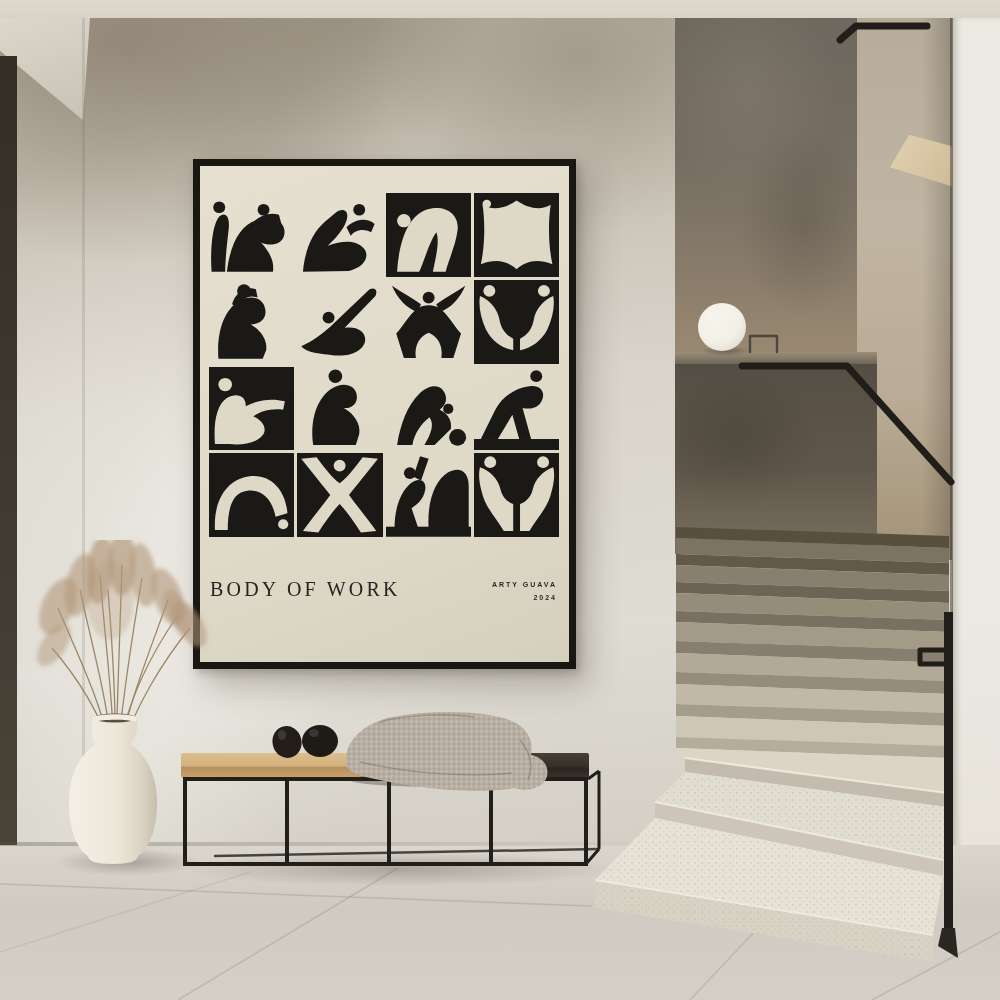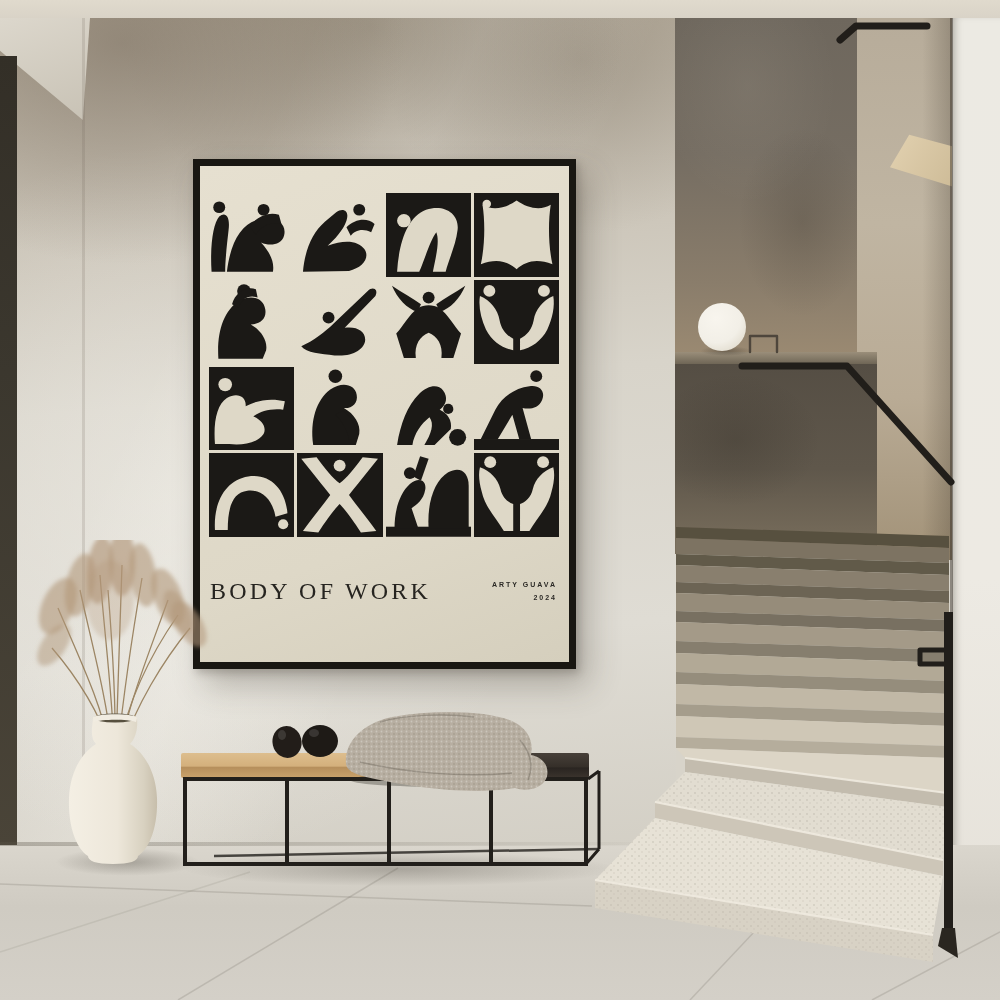--- a/index.html
+++ b/index.html
@@ -63,21 +63,21 @@
     box-shadow:12px 16px 30px rgba(64,57,46,.30), 3px 4px 8px rgba(64,57,46,.25);}
   .poster-art{position:absolute;left:9px;top:27px;width:350px;height:344px;
     display:grid;grid-template-rows:repeat(4,1fr);grid-template-columns:repeat(4,1fr);gap:3px;}
   .tile{width:100%;height:100%;display:block;}
   .tile path,.tile circle,.tile ellipse,.tile rect{fill:var(--ink,#1b1916);}
   .tile.dark{background:var(--ink,#1b1916);}
   .tile.dark path,.tile.dark circle,.tile.dark ellipse{fill:var(--posterCream,#ded8c7);}
   .poster-caption{position:absolute;left:10px;right:12px;top:412px;
     display:flex;justify-content:space-between;align-items:flex-start;}
   .poster-title{margin:0;font-family:"Liberation Serif",serif;font-weight:400;
-    font-size:24px;letter-spacing:3.2px;color:#262420;white-space:nowrap;}
+    font-size:20px;letter-spacing:3.2px;color:#262420;white-space:nowrap;}
   .poster-credit{text-align:right;color:#2b2925;font-size:7px;font-weight:bold;
     letter-spacing:2px;line-height:1.9;white-space:nowrap;}
 
   
   .lamp{left:698px;top:303px;width:48px;height:48px;border-radius:50%;
     background:radial-gradient(circle at 38% 32%,#f8f5ee,var(--lamp,#f2efe7) 55%,#ddd7c8 92%);}
   .lamp-shadow{left:700px;top:346px;width:52px;height:10px;border-radius:50%;
     background:radial-gradient(ellipse,rgba(30,26,20,.35),transparent 70%);}
 
   

